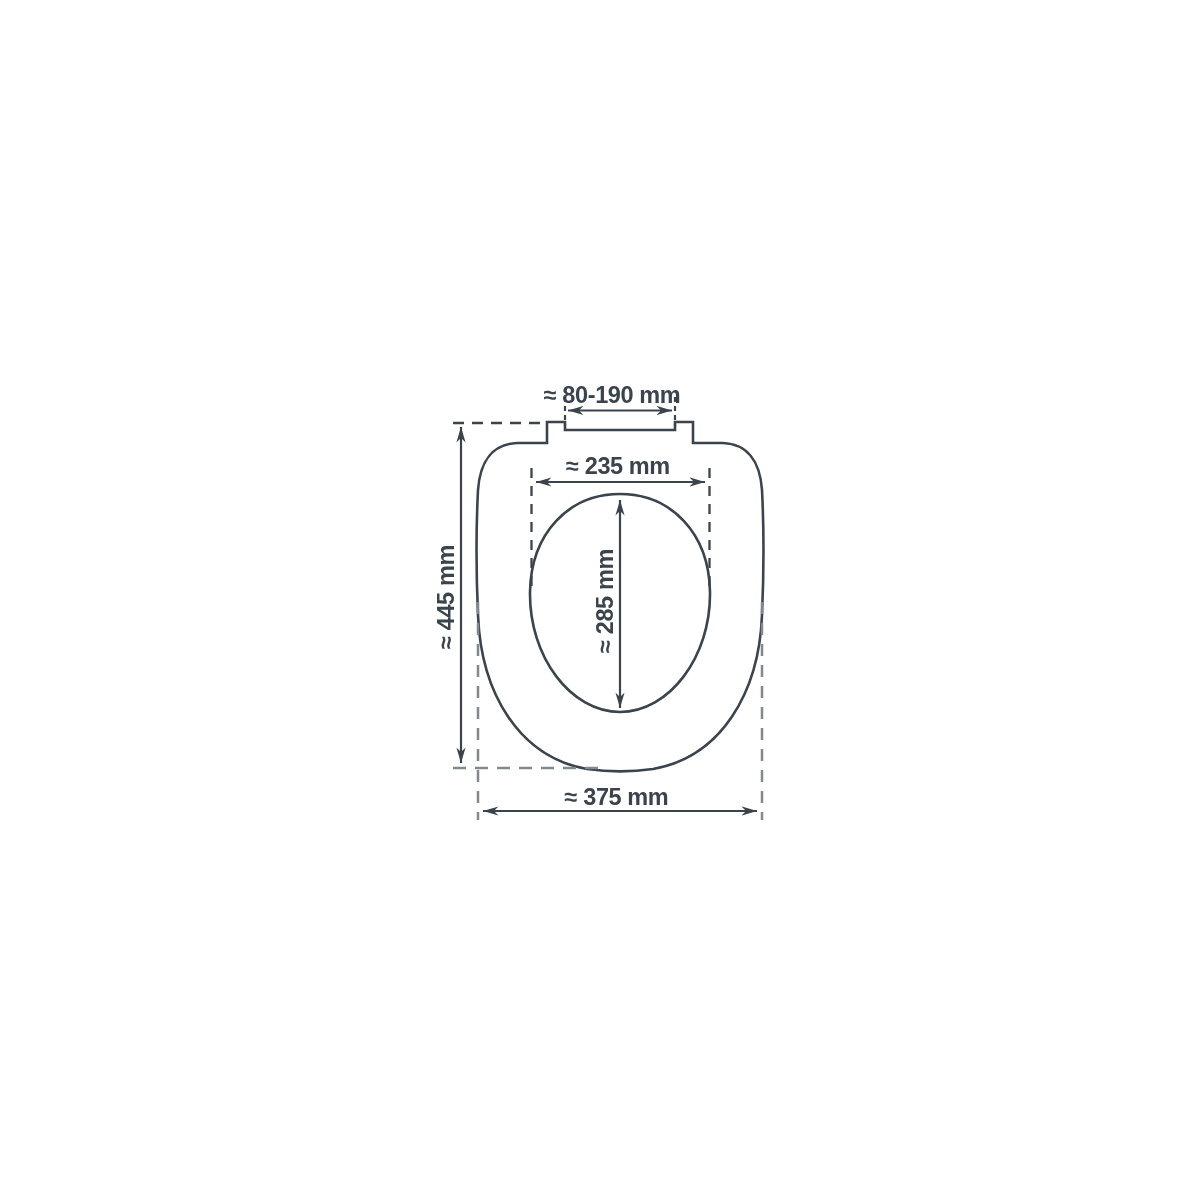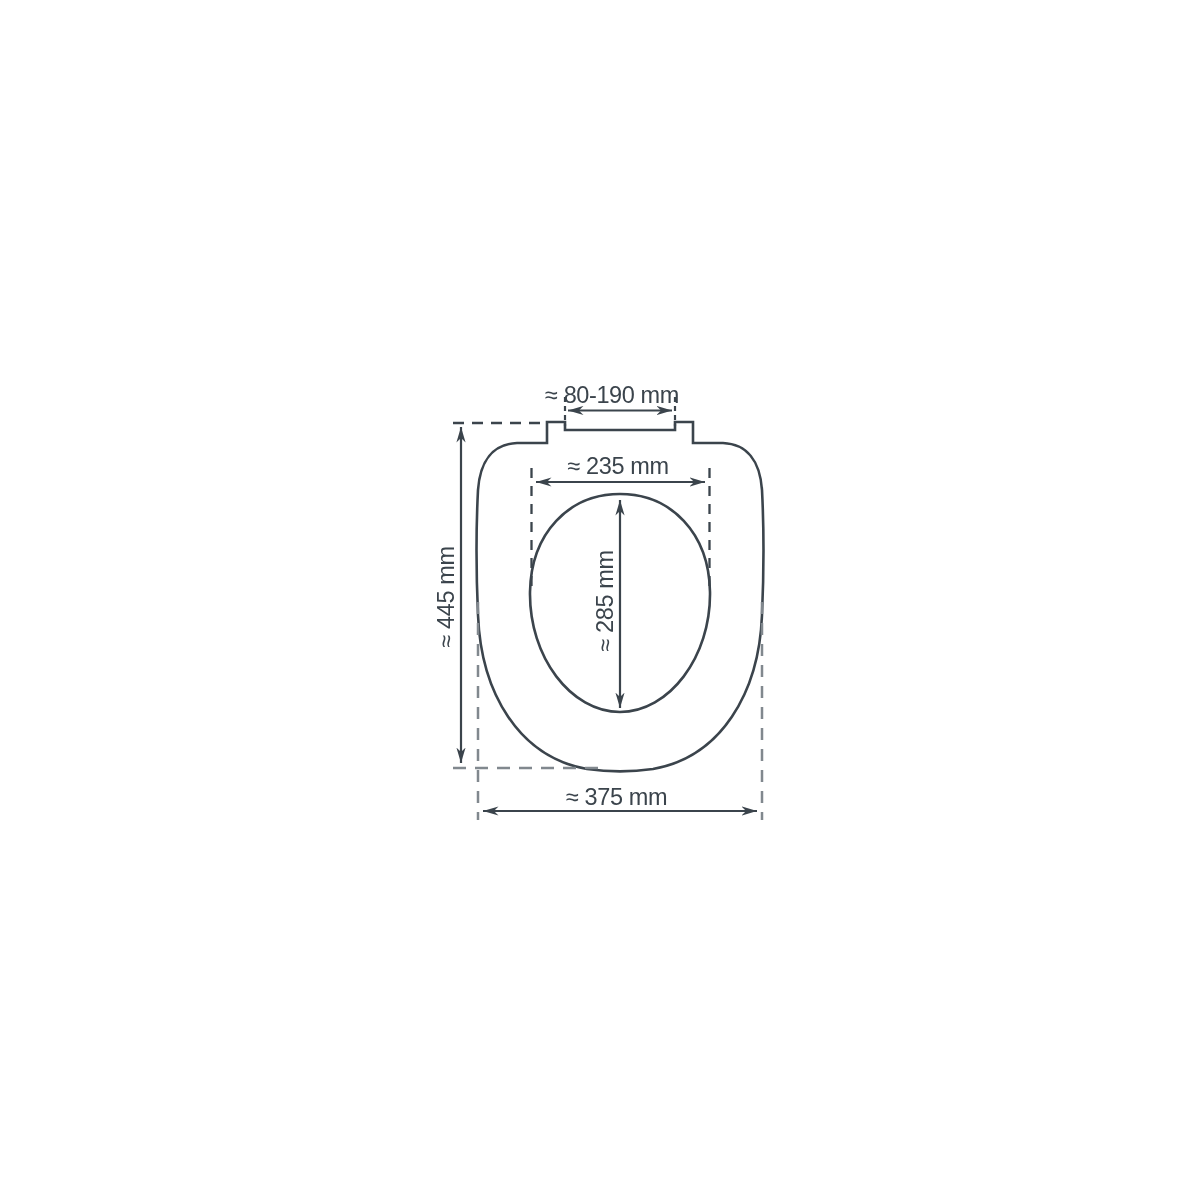--- a/index.html
+++ b/index.html
@@ -6,20 +6,21 @@
     margin: 0;
     padding: 0;
     background: #ffffff;
   }
   .canvas {
     position: relative;
     width: 1200px;
     height: 1200px;
     background: #ffffff;
     overflow: hidden;
+    font-weight: bold;
   }
   svg { position: absolute; inset: 0; }
 
   .lbl {
     font-family: "Liberation Sans", "DejaVu Sans", sans-serif;
     font-size: 23.5px;
     letter-spacing: -0.4px;
     fill: #3b444c;
     stroke: none;
   }

